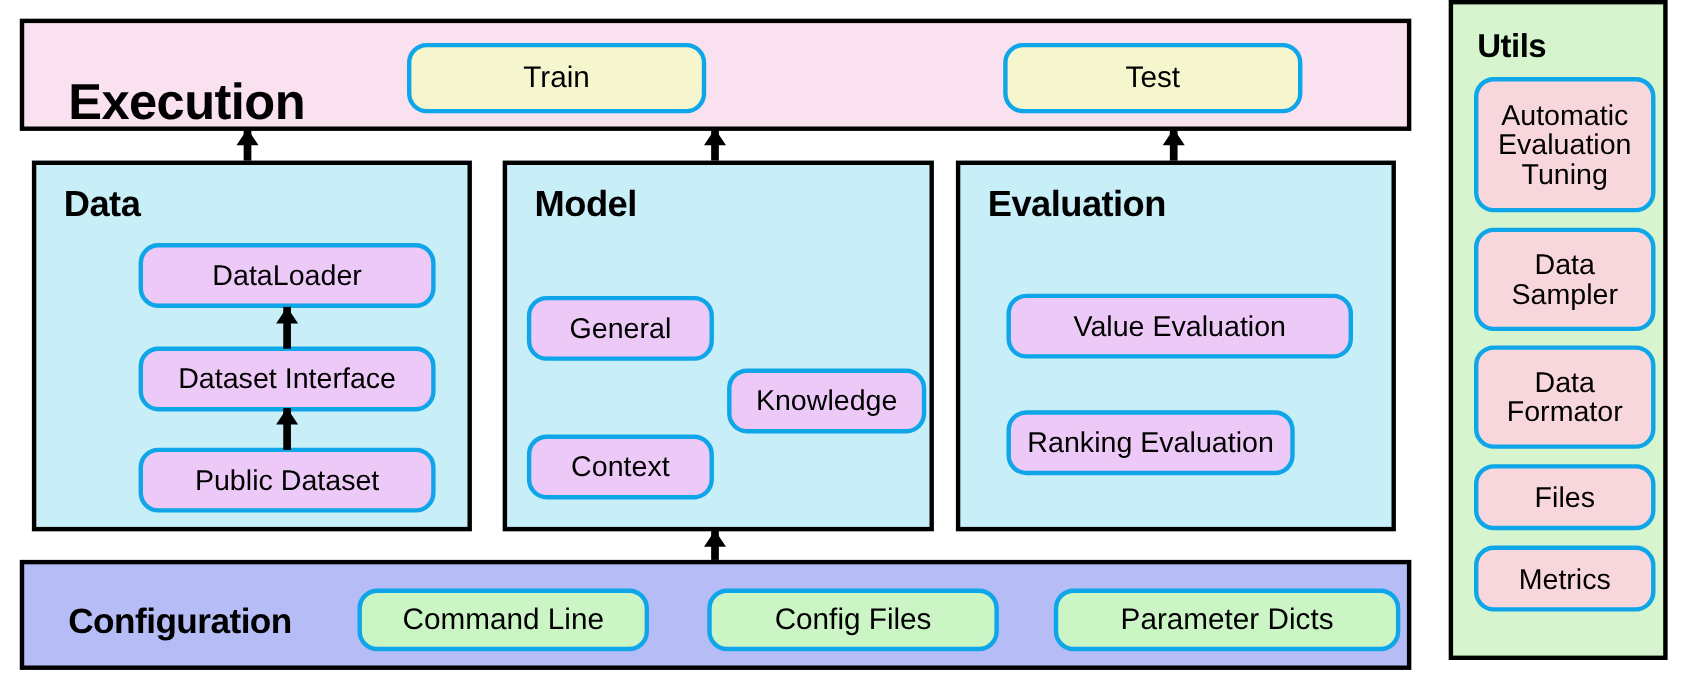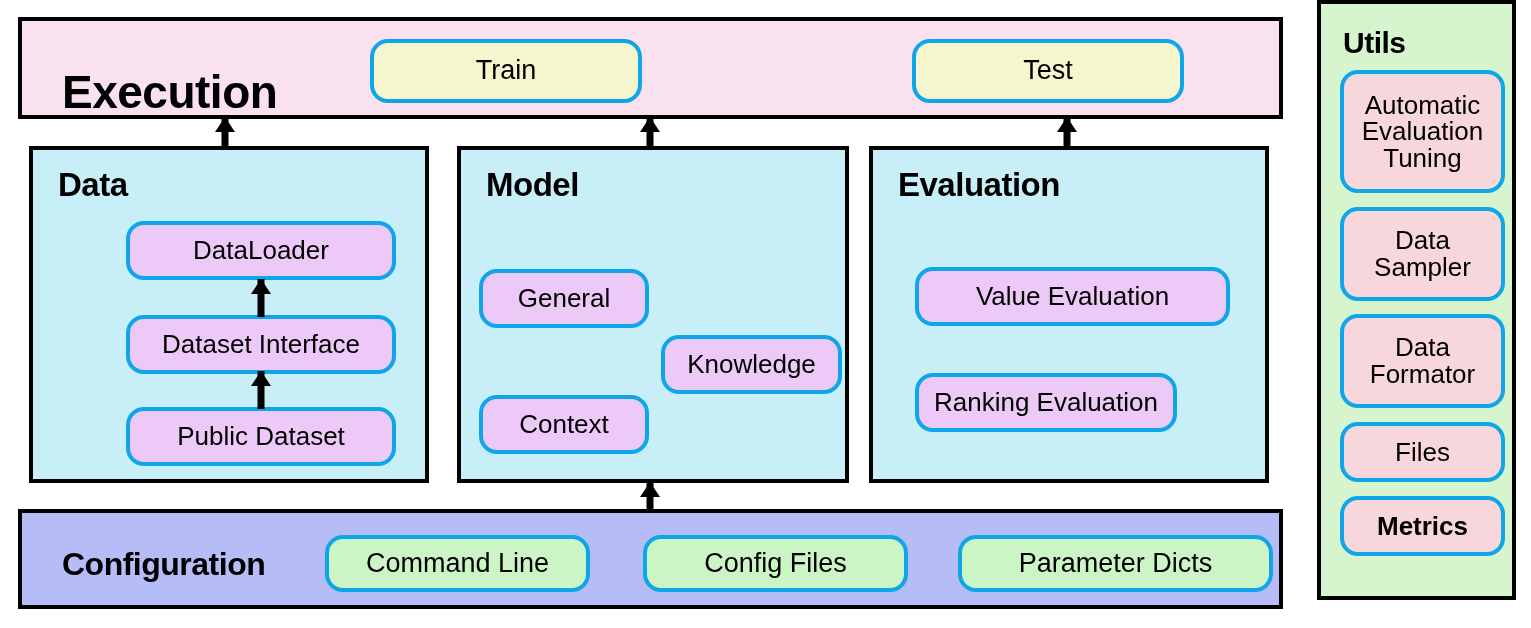--- a/index.html
+++ b/index.html
@@ -127,21 +127,21 @@
   #utils-panel {
     left: 1317px; top: 0; width: 199px; height: 600px;
     background: #D6F5CE;
   }
   #utils-title { left: 22px; top: 22px; font-size: 30px; }
   .sub-rose { background: #F8D7DC; font-size: 26px; }
   #apt-box            { left: 19px; top: 66px;  width: 165px; height: 123px; }
   #data-sampler-box   { left: 19px; top: 203px; width: 165px; height: 94px; }
   #data-formator-box  { left: 19px; top: 310px; width: 165px; height: 94px; }
   #logger-box         { left: 19px; top: 418px; width: 165px; height: 60px; }
-  #metrics-box        { left: 19px; top: 492px; width: 165px; height: 60px; font-weight: bold; }
+  #metrics-box        { left: 19px; top: 492px; width: 165px; height: 60px; }
 
   
   #arrow-data-to-execution  { left: 213px; top: 117px; width: 24px; height: 30px; }
   #arrow-model-to-execution { left: 638px; top: 117px; width: 24px; height: 30px; }
   #arrow-eval-to-execution  { left: 1055px; top: 117px; width: 24px; height: 30px; }
   #arrow-config-to-model    { left: 638px; top: 482px; width: 24px; height: 28px; }
   
   #arrow-interface-to-loader { left: 216px; top: 129px; width: 24px; height: 38px; }
   #arrow-public-to-interface { left: 216px; top: 221px; width: 24px; height: 38px; }
 </style>

